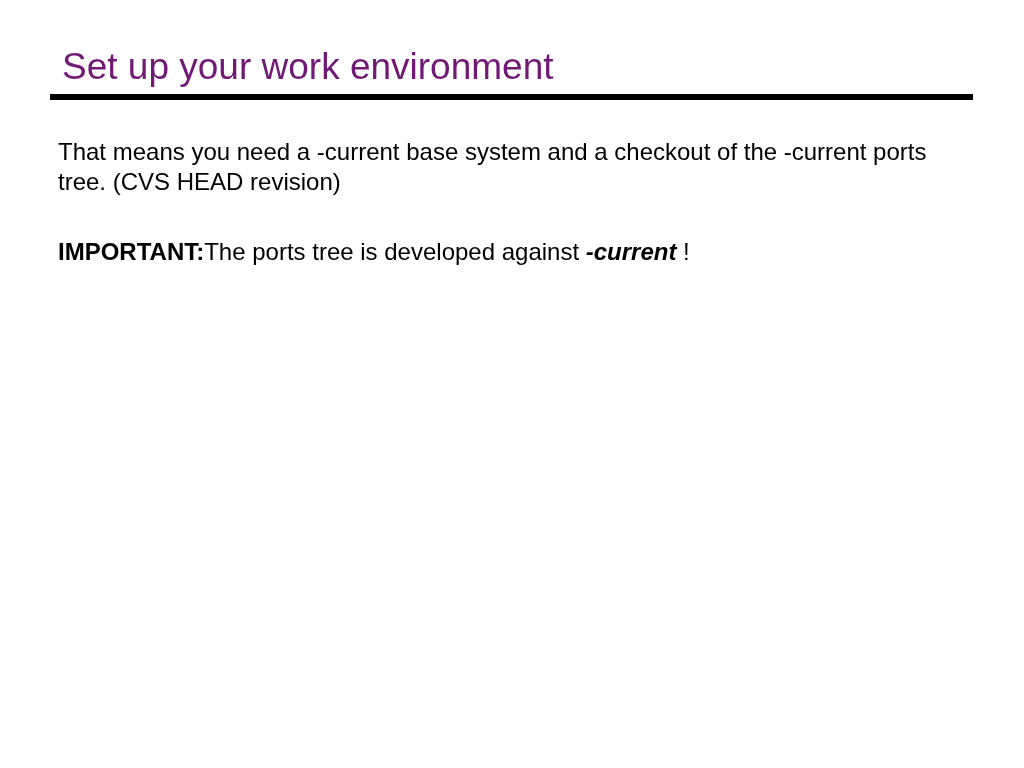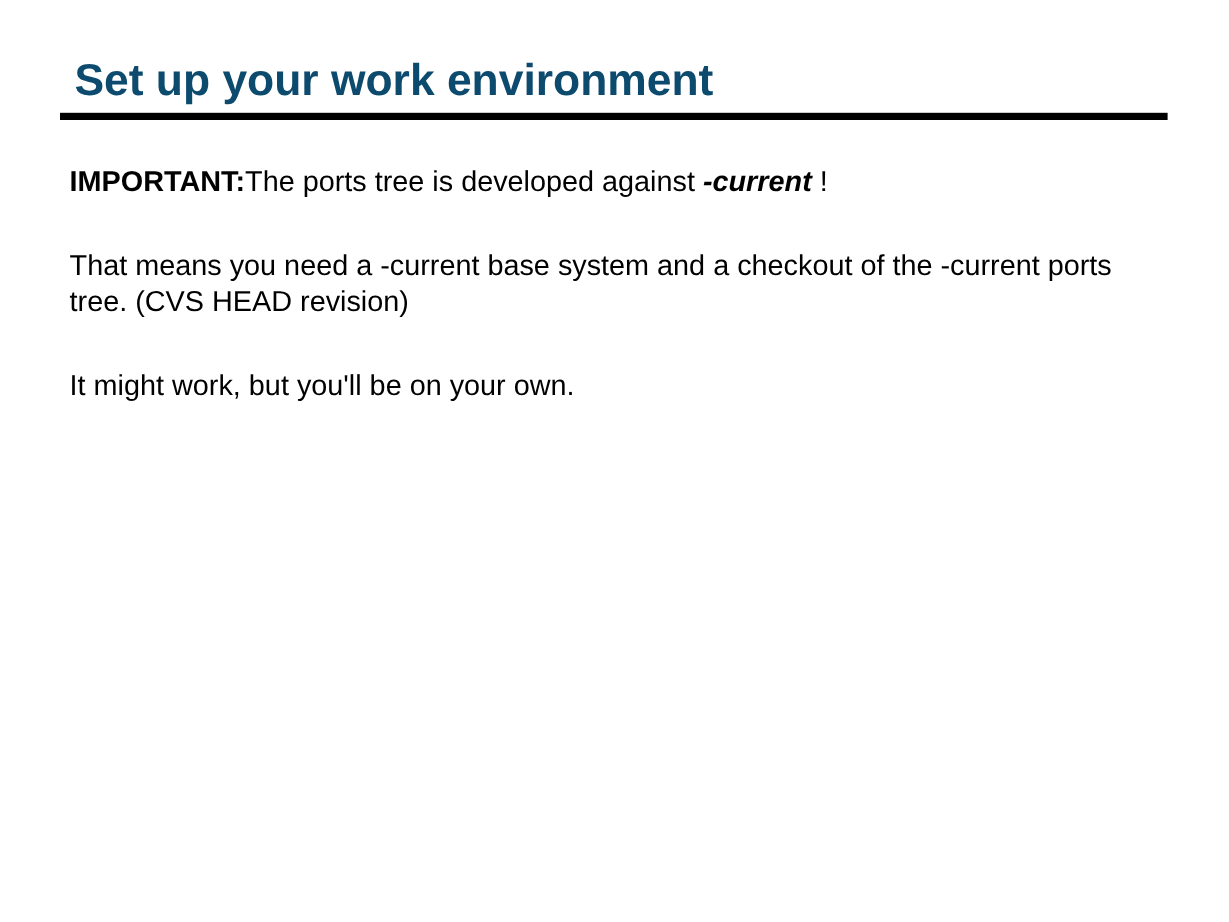--- a/index.html
+++ b/index.html
@@ -16,23 +16,23 @@
     width: 1024px;
     height: 768px;
     background: #ffffff;
   }
   .slide-title {
     position: absolute;
     left: 62px;
     top: 48px;
     margin: 0;
     font-size: 37px;
-    font-weight: bold;
+    font-weight: normal;
     line-height: 1;
-    color: #0c4a6e;
+    color: #701a75;
     letter-spacing: 0px;
     white-space: nowrap;
   }
   .title-rule {
     position: absolute;
     left: 50px;
     top: 94px;
     width: 923px;
     height: 6px;
     background: #000000;
@@ -53,17 +53,16 @@
   .seg-bold { font-weight: bold; font-style: normal; }
   .seg-bold-italic { font-weight: bold; font-style: italic; }
 </style>
 </head>
 <body>
 
 <div class="slide">
   <h1 class="slide-title">Set up your work environment</h1>
   <div class="title-rule"></div>
   <div class="slide-body">
+      <p><span class="seg-regular">That means you need a -current base system and a checkout of the -current ports tree. (CVS HEAD revision)</span></p>
       <p><span class="seg-bold">IMPORTANT:</span><span class="seg-regular">The ports tree is developed against </span><span class="seg-bold-italic">-current</span><span class="seg-regular"> !</span></p>
-      <p><span class="seg-regular">That means you need a -current base system and a checkout of the -current ports tree. (CVS HEAD revision)</span></p>
-      <p><span class="seg-regular">It might work, but you'll be on your own.</span></p>
     </div>
 </div>
 
 </body></html>

